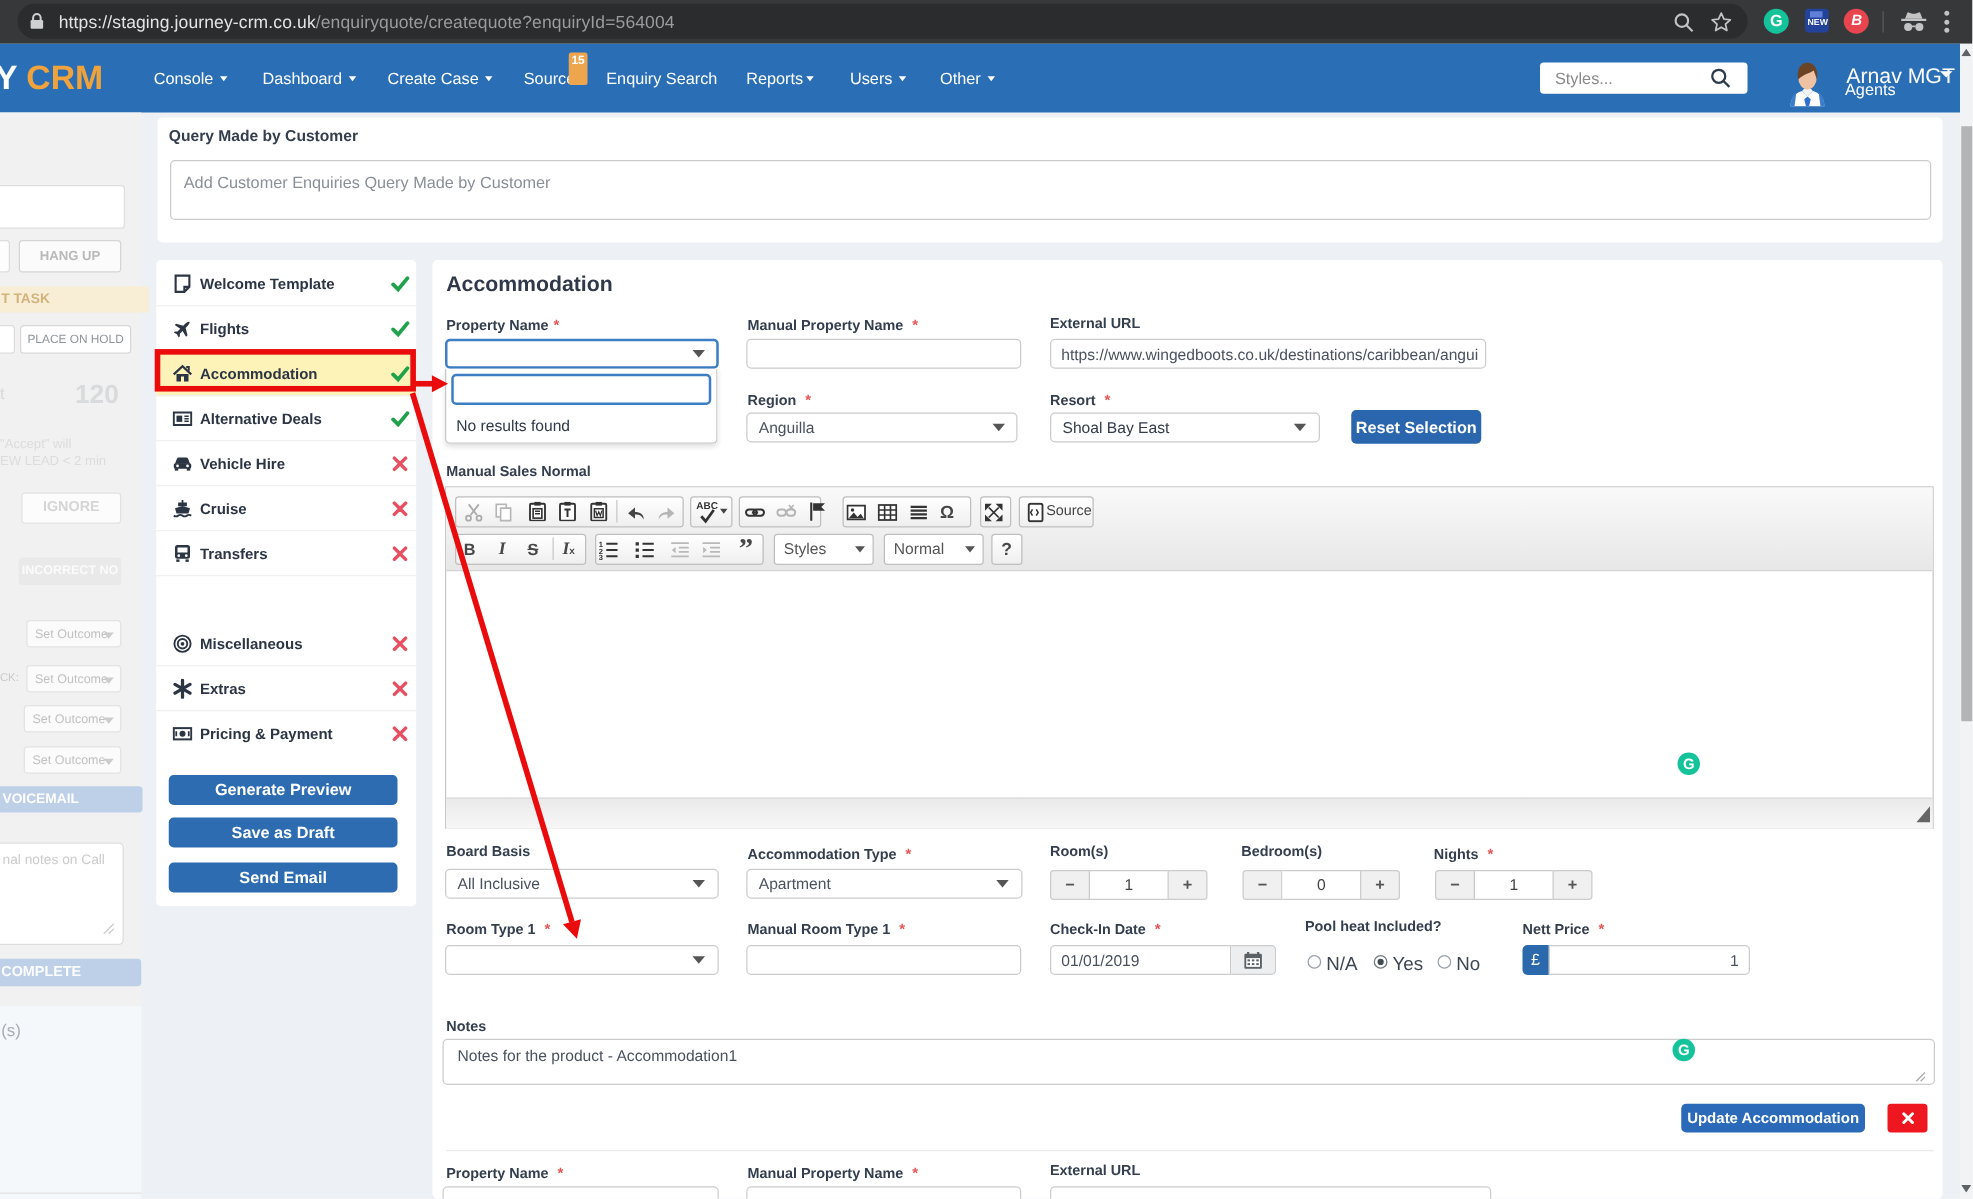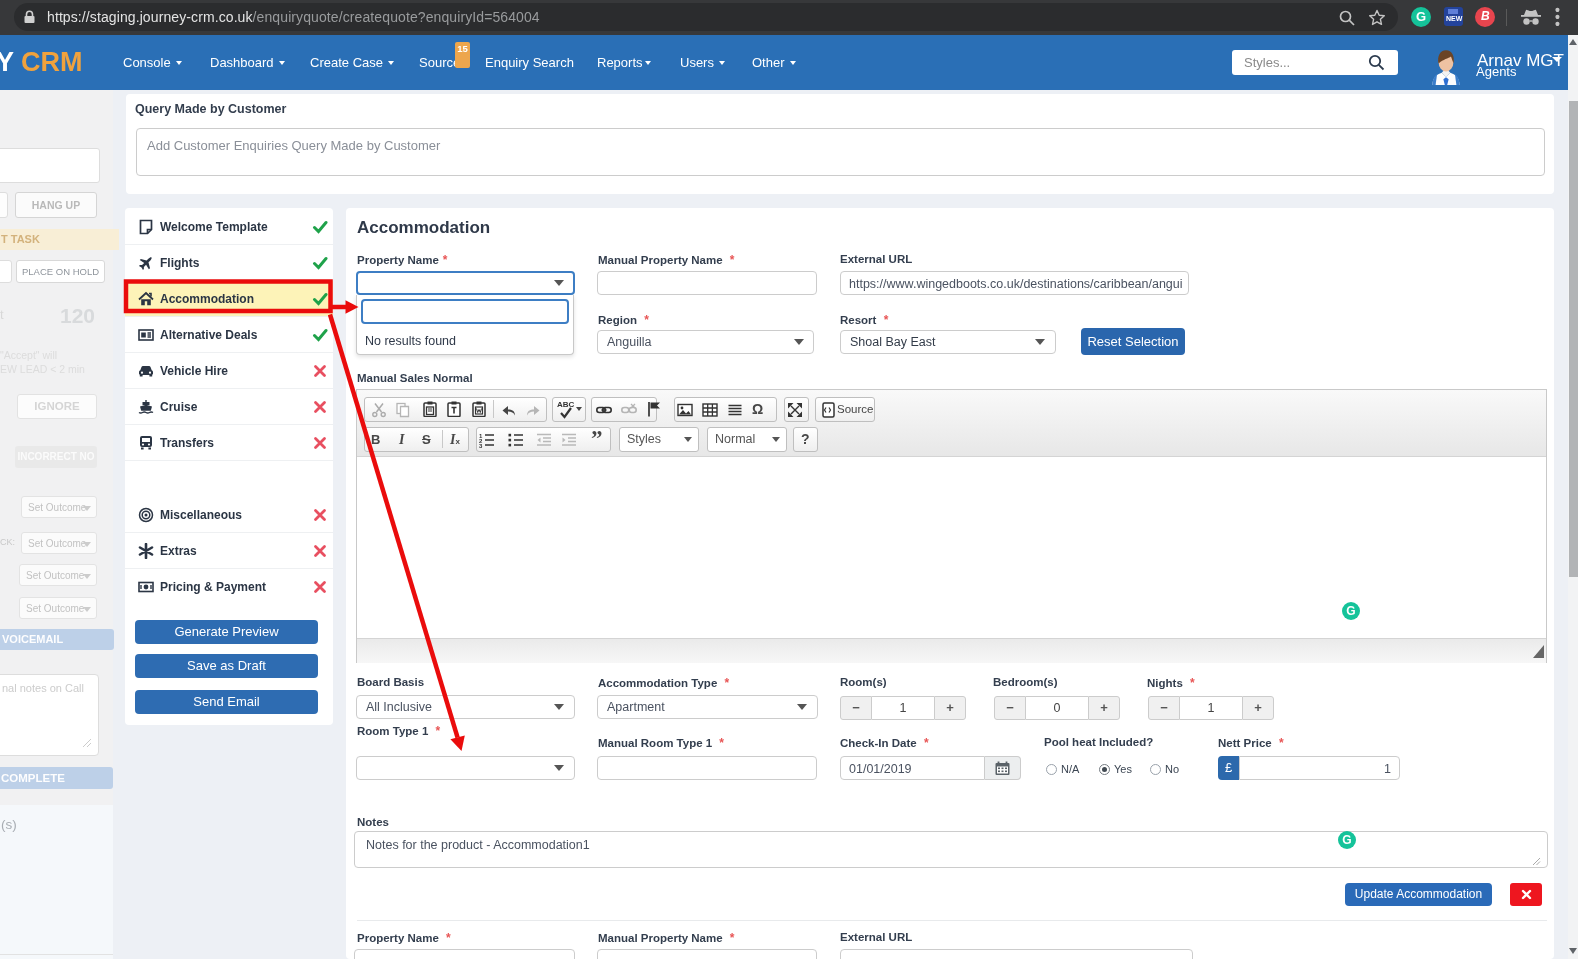--- a/index.html
+++ b/index.html
@@ -2,21 +2,21 @@
 <html><head><meta charset="utf-8"><style>
 html,body{margin:0;padding:0}
 #page{position:relative;width:1578px;height:959px;background:#edf0f5;overflow:hidden;font-family:"Liberation Sans",sans-serif}
 .a{position:absolute}
 .lbl{position:absolute;font-size:11.5px;font-weight:700;color:#333e4e;white-space:nowrap}
 .req{color:#e85555;font-weight:700;padding-left:4px;font-size:12px}
 .inp{position:absolute;background:#fff;border:1px solid #ccc;border-radius:4px;box-sizing:border-box}
 .sel{position:absolute;background:#fff;border:1px solid #ccc;border-radius:4px;box-sizing:border-box;font-size:12.5px;color:#4a5260}
 .car{position:absolute;width:0;height:0;border-left:5px solid transparent;border-right:5px solid transparent;border-top:6px solid #555}
 .ncar{display:inline-block;width:0;height:0;border-left:3.8px solid transparent;border-right:3.8px solid transparent;border-top:4px solid #fff;margin-left:5px;vertical-align:2px}
-.btn{position:absolute;background:#2e6cb2;border-radius:4px;color:#fff;font-weight:400;text-align:center;box-sizing:border-box}
+.btn{position:absolute;background:#2e6cb2;border-radius:4px;color:#fff;font-weight:700;text-align:center;box-sizing:border-box}
 .ftxt{position:absolute;font-size:12.5px;color:#4a5260;white-space:nowrap}
 #addr{position:absolute;left:0;top:0;width:1578px;height:35px;background:#37383a}
 #nav{position:absolute;left:0;top:35px;width:1568px;height:55px;background:#2a6fb6}
 .nitem{position:absolute;top:0;height:55px;line-height:55px;color:#fff;font-size:13px;font-weight:400;white-space:nowrap}
 #side{position:absolute;left:0;top:90px;width:113px;height:869px;background:#f1f1f2}
 #qpanel{position:absolute;left:126px;top:94px;width:1428px;height:100px;background:#fff;border-radius:4px}
 #menu{position:absolute;left:125px;top:208px;width:208px;height:517px;background:#fff;border-radius:4px}
 .mrow{position:absolute;left:0;width:208px;height:36px;border-bottom:1px solid #eef0f2;box-sizing:border-box}
 .mtxt{position:absolute;left:35px;top:11px;font-size:12px;font-weight:700;color:#2b3544;white-space:nowrap}
 .mico{position:absolute;left:13px;top:10px;width:16px;height:16px}
@@ -27,21 +27,21 @@
 #anno{position:absolute;left:0;top:0;width:1578px;height:959px;pointer-events:none}
 #cke{position:absolute;left:10px;top:181px;width:1191px;height:274px;border:1px solid #c9c9c9;box-sizing:border-box;background:#fff}
 #cktb{position:absolute;left:0;top:0;width:1189px;height:67px;background:linear-gradient(#f9f9f9,#e7e7e7);border-bottom:1px solid #d4d4d4;box-sizing:border-box}
 .tbg{position:absolute;background:linear-gradient(#ffffff,#efefef);border:1px solid #bfbfbf;border-radius:3px;box-sizing:border-box}
 .tbsep{position:absolute;width:1px;height:18px;background:#c8c8c8}
 .ckt{position:absolute;font-weight:700;color:#474747;font-size:13px}
 #ckbot{position:absolute;left:0;top:248px;width:1189px;height:25px;background:linear-gradient(#eaeaea,#f7f7f7);border-top:1px solid #d4d4d4;box-sizing:border-box}
 .spinbtn{position:absolute;background:#f0f0f0;border:1px solid #ccc;box-sizing:border-box;text-align:center;font-weight:700;color:#555;font-size:13px;line-height:21px}
 .spininp{position:absolute;background:#fff;border:1px solid #ccc;border-left:none;border-right:none;box-sizing:border-box;text-align:center;font-size:12.5px;color:#444;line-height:23px}
 .radio{position:absolute;width:11px;height:11px;border:1px solid #9aa2ab;border-radius:50%;background:#fff;box-sizing:border-box}
-.rlbl{position:absolute;font-size:11px;color:#3c4653;white-space:nowrap}
+.rlbl{position:absolute;font-size:15px;color:#3c4653;white-space:nowrap}
 </style></head>
 <body>
 <div id="page">
 <div id="addr">
 <div class="a" style="left:14px;top:3px;width:1384px;height:28px;border-radius:14px;background:#2b2c2e"></div>
 <svg class="a" style="left:23px;top:10px" width="13" height="14" viewBox="0 0 13 14">
         <path d="M3.5 6V4.2a3 3 0 016 0V6" fill="none" stroke="#d0d0d0" stroke-width="1.6"></path>
         <rect x="1.5" y="6" width="10" height="7" rx="1" fill="#d0d0d0"></rect>
       </svg>
 <div class="a" style="left:47px;top:9px;font-size:14px;color:#e4e4e4;letter-spacing:0.1px">https://staging.journey-crm.co.uk<span style="color:#999b9d">/enquiryquote/createquote?enquiryId=564004</span></div>
@@ -409,21 +409,21 @@
 <span class="car" style="left:451px;top:496px"></span>
 <div class="spinbtn" style="left:494px;top:488px;width:32px;height:24px;border-radius:3px 0 0 3px">−</div>
 <div class="spininp" style="left:526px;top:488px;width:62px;height:24px">1</div>
 <div class="spinbtn" style="left:588px;top:488px;width:32px;height:24px;border-radius:0 3px 3px 0">+</div>
 <div class="spinbtn" style="left:648px;top:488px;width:32px;height:24px;border-radius:3px 0 0 3px">−</div>
 <div class="spininp" style="left:680px;top:488px;width:62px;height:24px">0</div>
 <div class="spinbtn" style="left:742px;top:488px;width:32px;height:24px;border-radius:0 3px 3px 0">+</div>
 <div class="spinbtn" style="left:802px;top:488px;width:32px;height:24px;border-radius:3px 0 0 3px">−</div>
 <div class="spininp" style="left:834px;top:488px;width:62px;height:24px">1</div>
 <div class="spinbtn" style="left:896px;top:488px;width:32px;height:24px;border-radius:0 3px 3px 0">+</div>
-<div class="lbl" style="left:11px;top:516px">Room Type 1 <span class="req">*</span></div>
+<div class="lbl" style="left:11px;top:528px">Room Type 1 <span class="req">*</span></div>
 <div class="lbl" style="left:252px;top:528px">Manual Room Type 1 <span class="req">*</span></div>
 <div class="lbl" style="left:494px;top:528px">Check-In Date <span class="req">*</span></div>
 <div class="lbl" style="left:698px;top:528px">Pool heat Included?</div>
 <div class="lbl" style="left:872px;top:528px">Nett Price <span class="req">*</span></div>
 <div class="sel" style="left:10px;top:548px;width:219px;height:24px"></div>
 <span class="car" style="left:208px;top:557px"></span>
 <div class="inp" style="left:251px;top:548px;width:220px;height:24px"></div>
 <div class="inp" style="left:494px;top:548px;width:145px;height:24px;border-radius:4px 0 0 4px"></div>
 <div class="ftxt" style="left:503px;top:554px">01/01/2019</div>
 <div class="a" style="left:639px;top:548px;width:36px;height:24px;background:#eceeef;border:1px solid #ccc;border-left:none;border-radius:0 4px 4px 0;box-sizing:border-box"></div>

